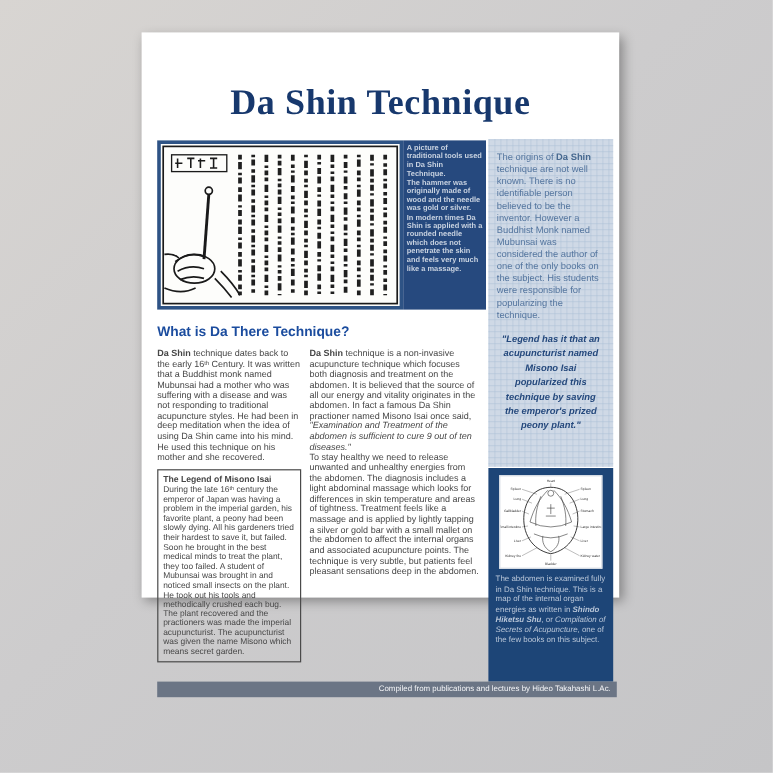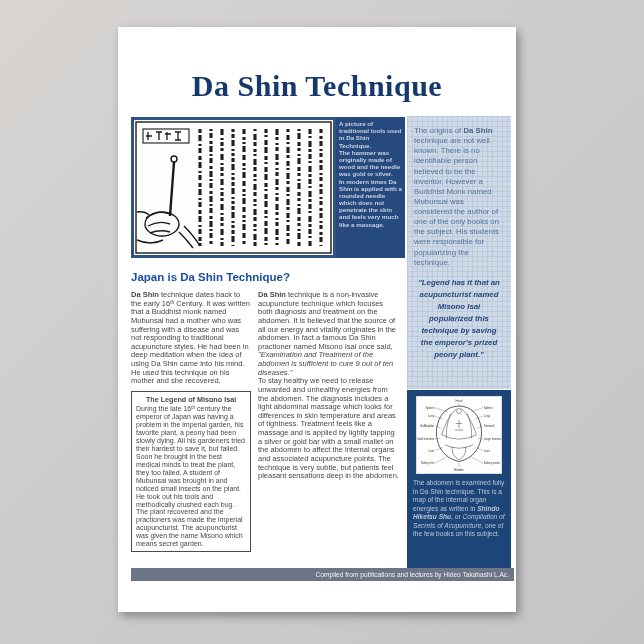--- a/index.html
+++ b/index.html
@@ -3,21 +3,21 @@
 <meta charset="utf-8">
 <style>
   html,body{margin:0;padding:0;}
   body{
     width:644px;height:644px;overflow:hidden;
     background:linear-gradient(135deg,#d8d5d2 0%,#cdcccd 45%,#c5c5c7 100%);
     font-family:"Liberation Sans", sans-serif;
     -webkit-font-smoothing:antialiased;
   }
   .poster{
-    position:absolute;left:118px;top:27px;width:398px;height:585px;
+    position:absolute;left:118px;top:27px;width:398px;height:471px;
     background:#ffffff;
     box-shadow:3px 4px 9px rgba(0,0,0,0.35);
   }
   .title{
     position:absolute;top:42px;left:0;width:100%;
     text-align:center;
     font-family:"Liberation Serif", serif;
     font-weight:bold;font-size:30px;color:#17386d;letter-spacing:.5px;
   }
   
@@ -74,21 +74,21 @@
   .columns{
     position:absolute;left:13px;top:264px;width:268px;
     display:flex;gap:7px;color:#474747;
   }
   .col1{width:120px;}
   .col2{width:141px;}
   .col1 p,.col2 p{margin:0;font-size:7.5px;line-height:1.15;}
   .legend-box{
     margin-top:5px;border:1px solid #4a4a4a;padding:3px 4px;
   }
-  .legend-box .lt{display:block;text-align:center;font-weight:bold;font-size:7.2px;margin-bottom:1px;}
+  .legend-box .lt{display:block;text-align:left;font-weight:bold;font-size:7.2px;margin-bottom:1px;}
   .legend-box p{font-size:7px;line-height:1.14;}
   sup{font-size:.65em;vertical-align:baseline;position:relative;top:-0.35em;}
   .q{font-style:italic;}
   
   .footer{
     position:absolute;left:13px;top:541px;width:383px;height:13px;
     background:#6b7585;color:#f4f5f7;font-size:6.6px;line-height:13px;
     text-align:right;padding-right:5px;box-sizing:border-box;
   }
 </style>
@@ -196,21 +196,21 @@
           <text x="80" y="66" text-anchor="start">Liver</text>
           <text x="20" y="81" text-anchor="end">Kidney fire</text>
           <text x="80" y="81" text-anchor="start">Kidney water</text>
           <text x="50" y="89" text-anchor="middle">Bladder</text>
         </g>
       </svg>
     </div>
     <div class="map-note"><span>The abdomen is examined fully in Da Shin technique. This is a map of the internal organ energies as written in </span><span class="bk">Shindo Hiketsu Shu</span><span>, or </span><span class="it">Compilation of Secrets of Acupuncture</span><span>, one of the few books on this subject.</span></div>
   </div>
 
-  <div class="heading">Japan is Da Shin Technique?</div>
+  <div class="heading">What is Da There Technique?</div>
 
   <div class="columns">
     <div class="col1">
       <p><b>Da Shin</b><span> technique dates back to the early 16</span><sup>th</sup><span> Century.  It was written that a Buddhist monk named Mubunsai had a mother who was suffering with a disease and was not responding to traditional acupuncture styles.  He had been in deep meditation when the idea of using Da Shin came into his mind.  He used this technique on his mother and she recovered.</span></p>
       <div class="legend-box">
         <span class="lt">The Legend of Misono Isai</span>
         <p><span>During the late 16</span><sup>th</sup><span> century the emperor of Japan was having a problem in the imperial garden, his favorite plant, a peony had been slowly dying.  All his gardeners tried their hardest to save it, but failed. Soon he brought in the best medical minds to treat the plant, they too failed.  A student of Mubunsai was brought in and noticed small insects on the plant.  He took out his tools and methodically crushed each bug. The plant recovered and the practioners was made the imperial acupuncturist. The acupuncturist was given the name Misono which means secret garden.</span></p>
       </div>
     </div>
     <div class="col2">

